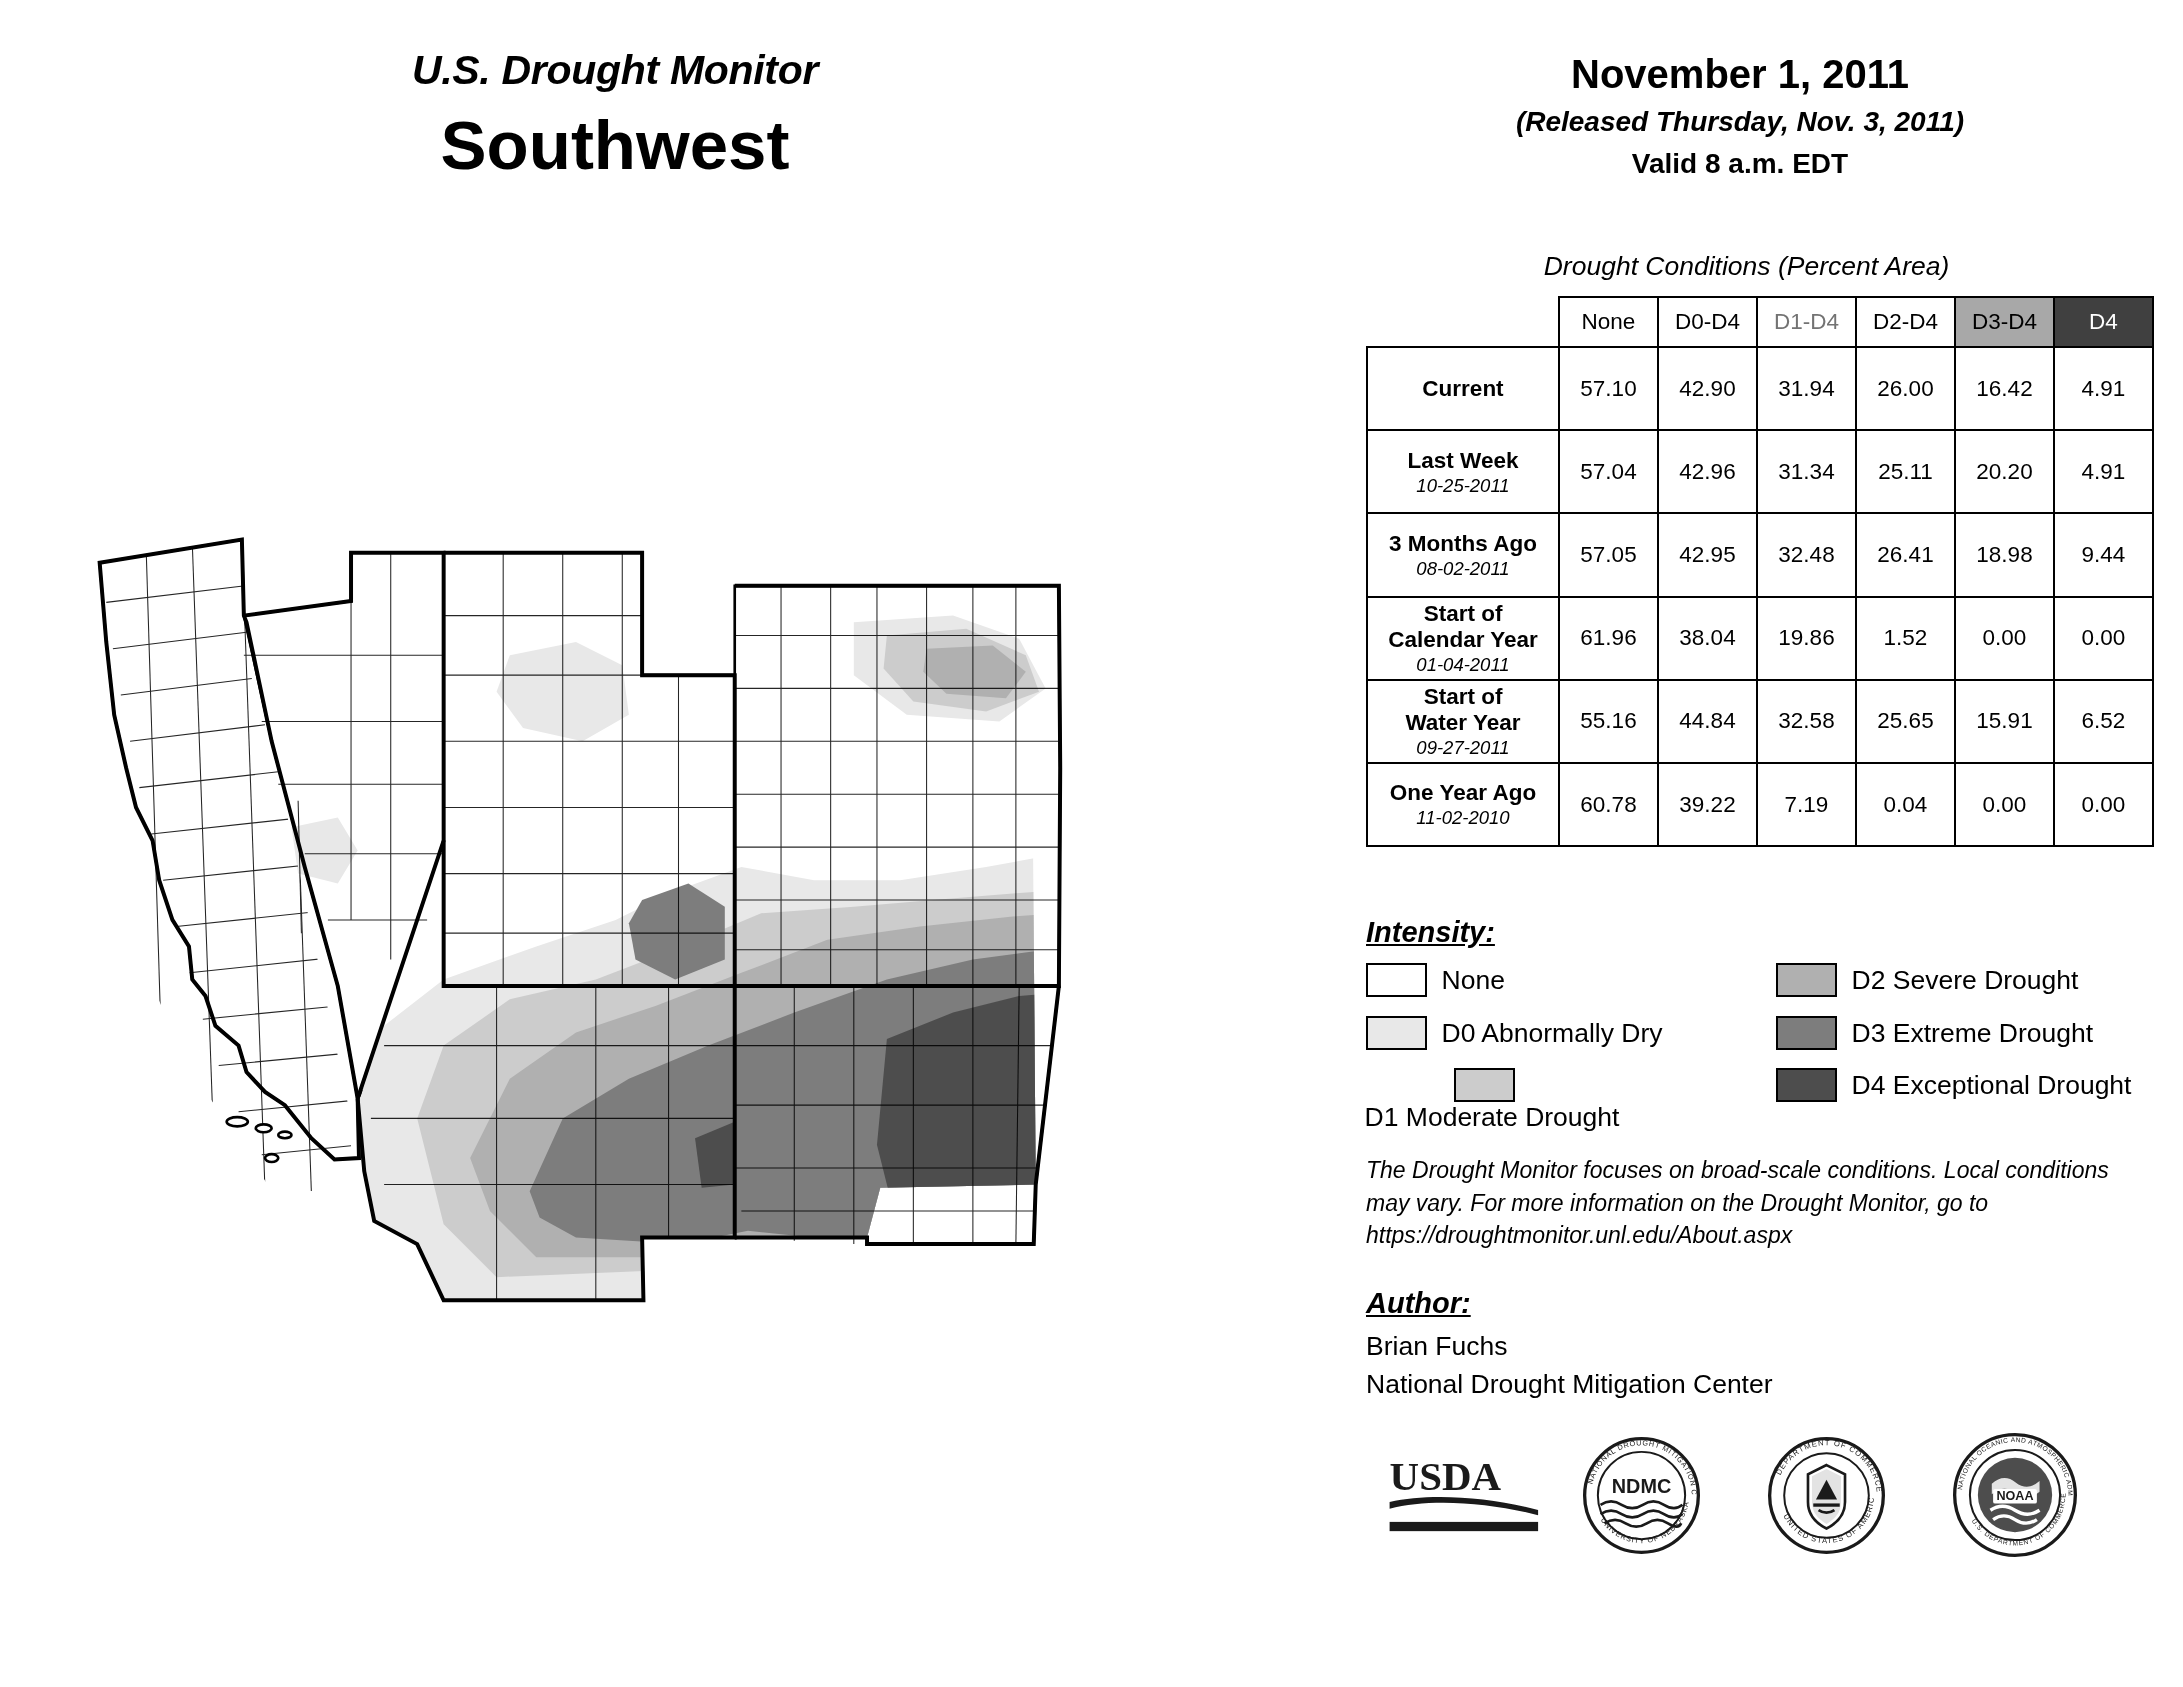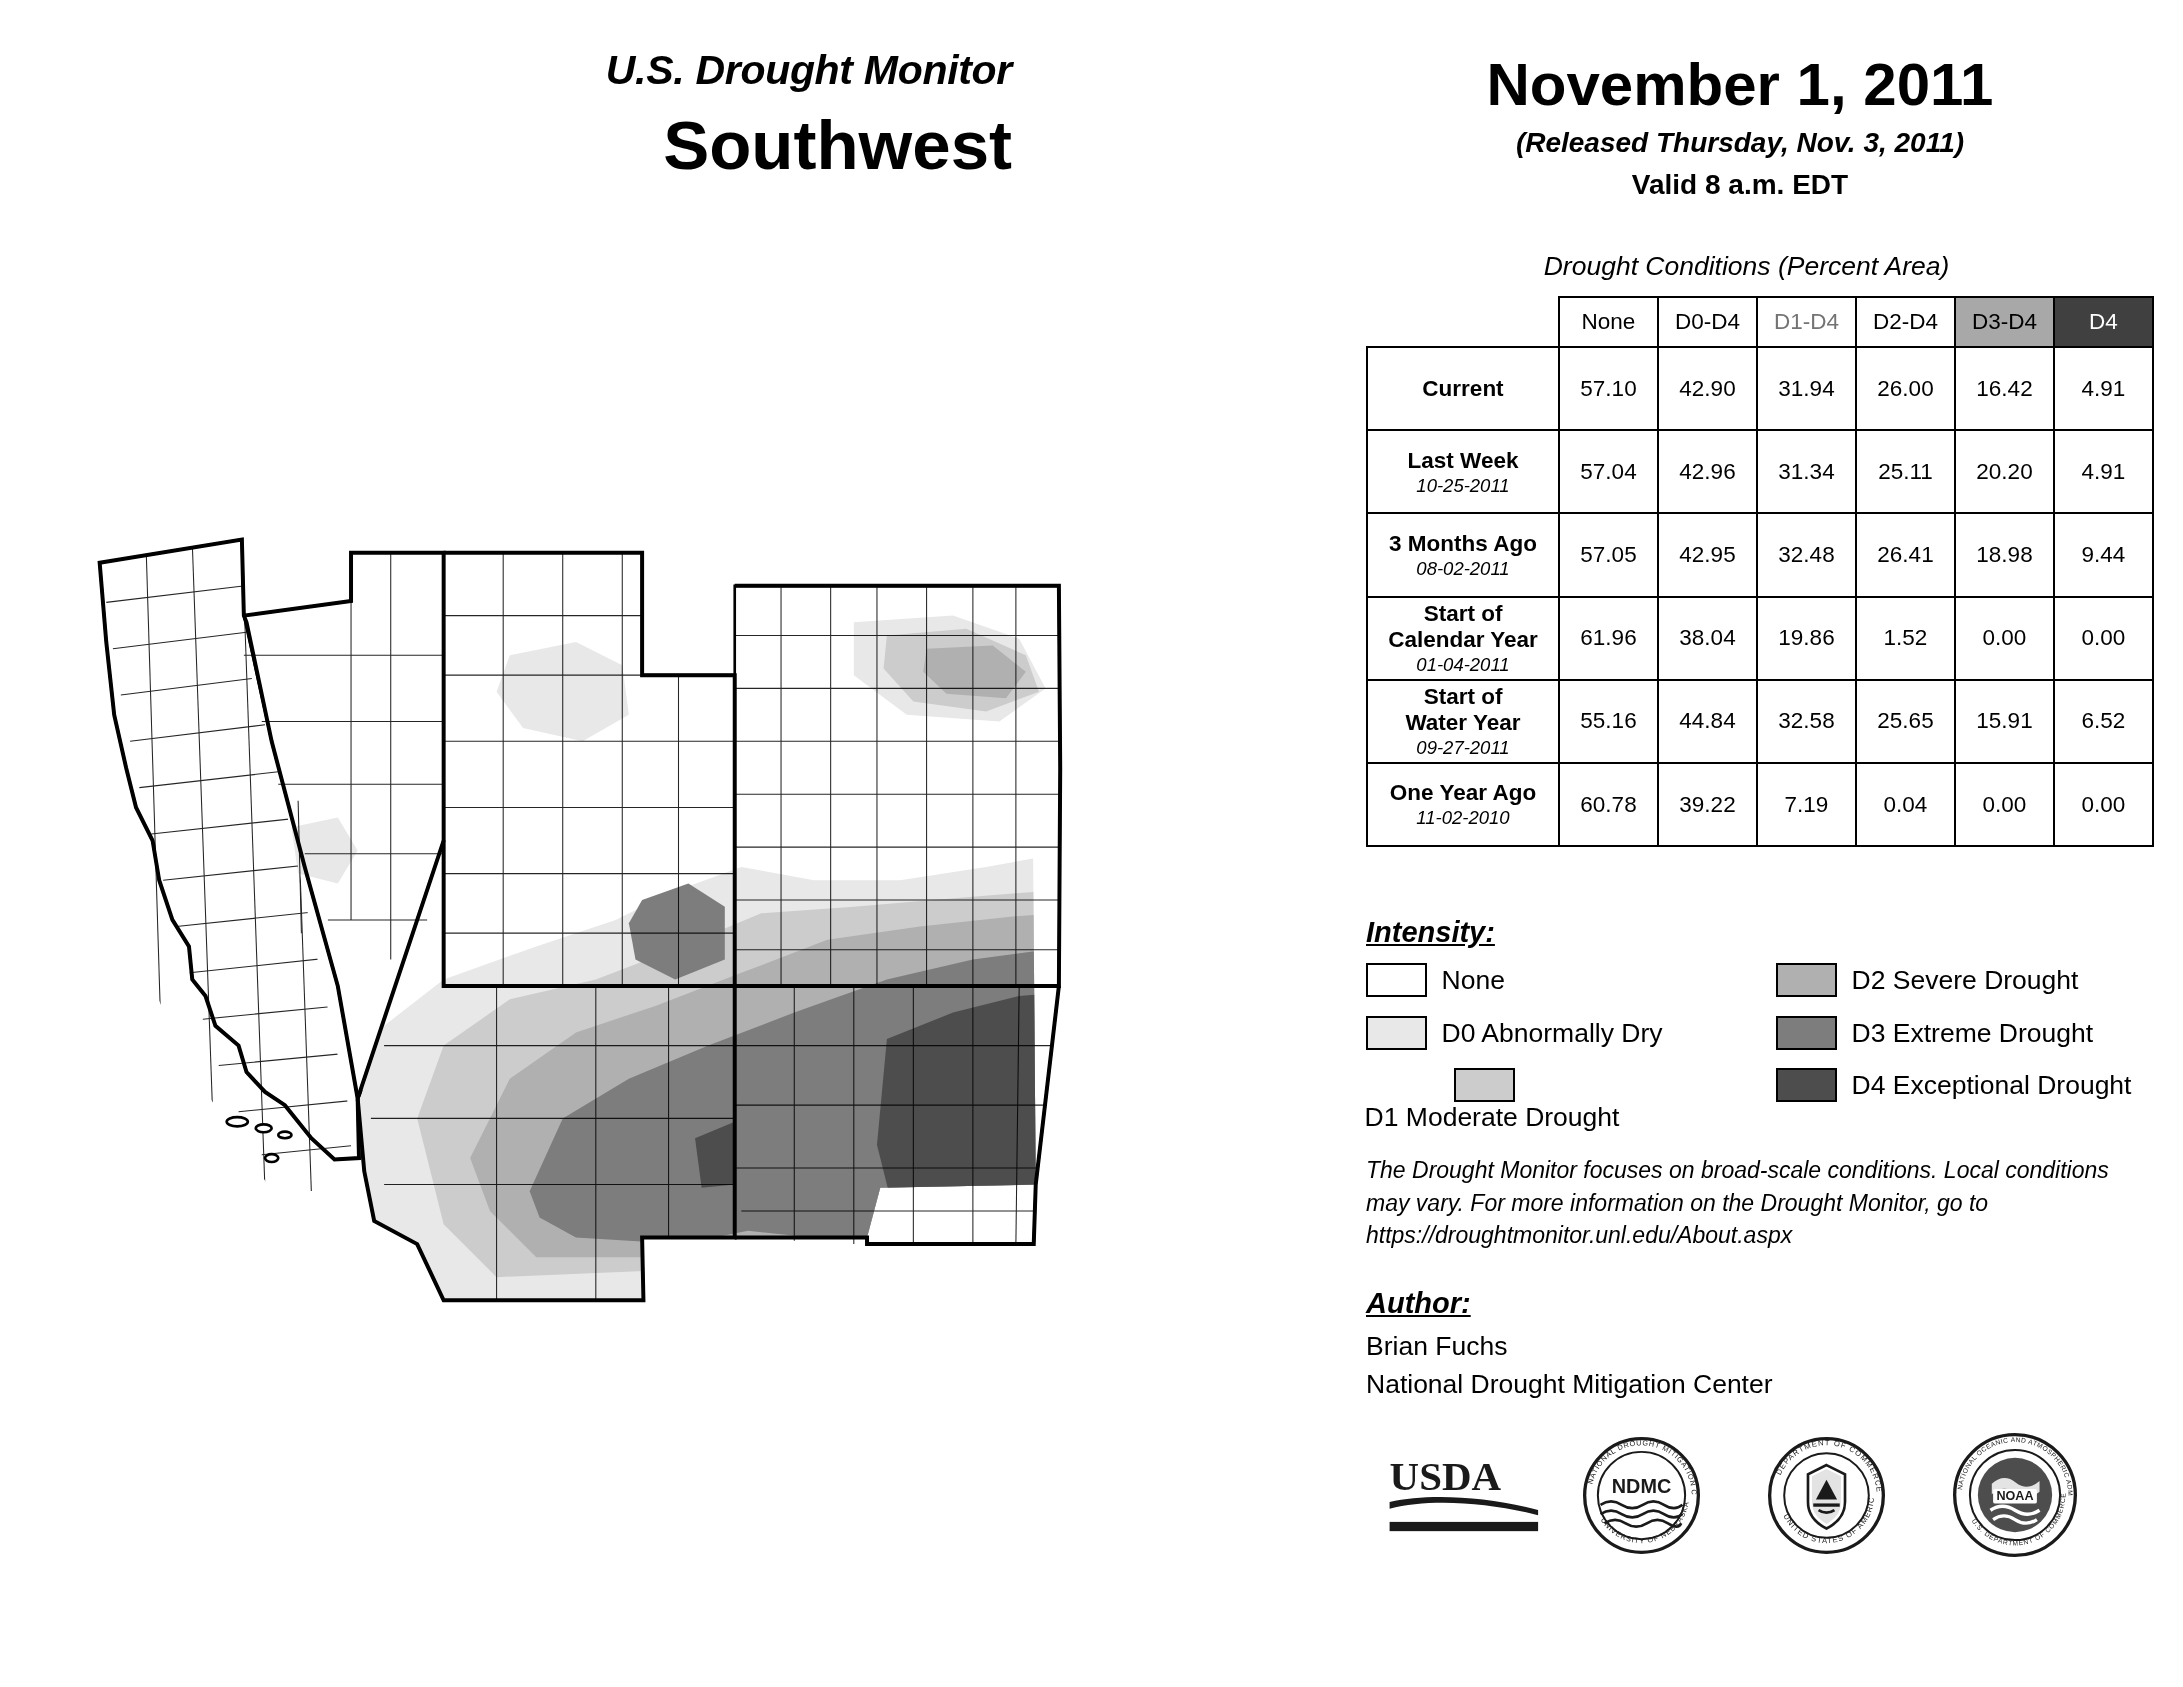--- a/index.html
+++ b/index.html
@@ -23,21 +23,21 @@
     top: 0;
     width: 1343px;
     height: 1687px;
   }
 
   #title-block {
     position: absolute;
     left: 218px;
     top: 50px;
     width: 794px;
-    text-align: right;
+    text-align: center;
   }
   #title-main {
     font-size: 41px;
     font-weight: bold;
     font-style: italic;
     letter-spacing: -0.3px;
     line-height: 1.0;
   }
   #title-region {
     font-size: 69px;
@@ -66,21 +66,21 @@
   }
 
   #date-block {
     position: absolute;
     left: 0;
     top: 53px;
     width: 794px;
     text-align: center;
   }
   #date-main {
-    font-size: 60px;
+    font-size: 40px;
     font-weight: bold;
     line-height: 1.05;
   }
   #date-released {
     font-size: 28px;
     font-weight: bold;
     font-style: italic;
     margin-top: 10.6px;
   }
   #date-valid {

